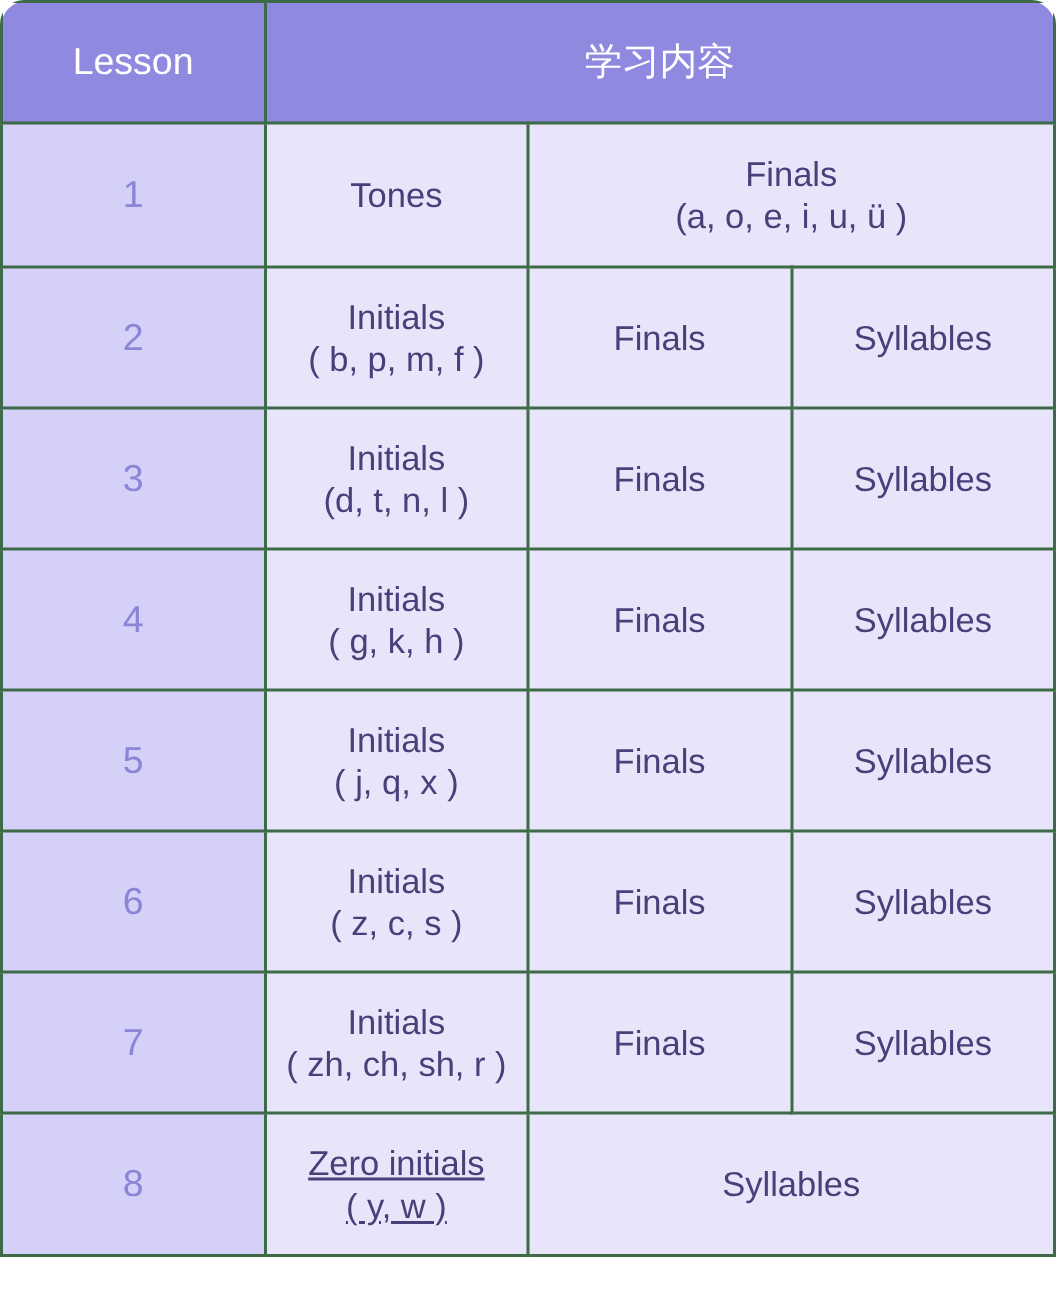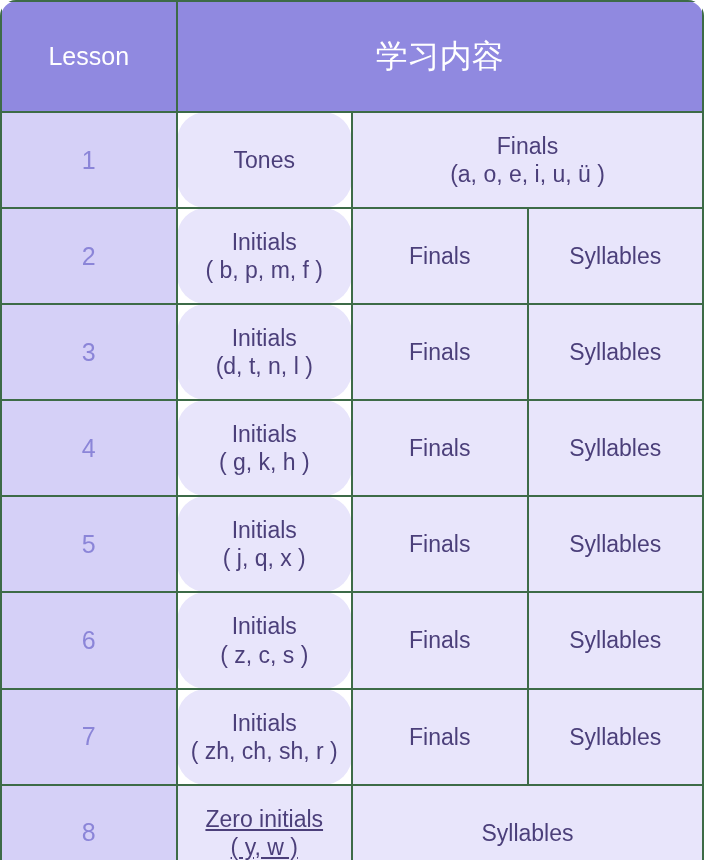--- a/index.html
+++ b/index.html
@@ -24,21 +24,21 @@
     width: 704px;
     border-collapse: collapse;
     table-layout: fixed;
     border-radius: 16px 16px 0 0;
     overflow: hidden;
   }
 
   table.lesson-table td,
   table.lesson-table th {
     border: 2px solid #3d6b47;
-    padding: 19px 6px;
+    padding: 4px 6px;
     text-align: center;
     vertical-align: middle;
     font-weight: normal;
     line-height: 1.22;
   }
 
   
   .hdr-cell {
     background: #9089e0;
     color: #ffffff;
@@ -46,37 +46,37 @@
     font-size: 25px;
     border-top-color: #9089e0;
   }
   .hdr-lesson {
     border-left-color: #9089e0;
     border-top-left-radius: 16px;
   }
   .hdr-content {
     border-right-color: #9089e0;
     border-top-right-radius: 16px;
-    font-size: 32px;
+    font-size: 25px;
   }
 
   
   .num-cell {
     background: #d5d0f7;
     color: #8b85d8;
     font-size: 25px;
     width: 138px;
   }
   .body-cell {
     background: #e8e5fb;
     color: #4b3f7a;
     font-size: 23px;
   }
 
-  .c-initials { width: 194px; border-radius: 29px; }
+  .c-initials { width: 194px; }
   .c-finals   { width: 186px; }
   .c-syll     { width: 184px; }
 
   .body-row { height: 94px; }
   .row-first { height: 96px; }
   .row-last  { height: 95px; }
 
   .sub1 { display: block; }
   .sub2 { display: block; }
 </style>

